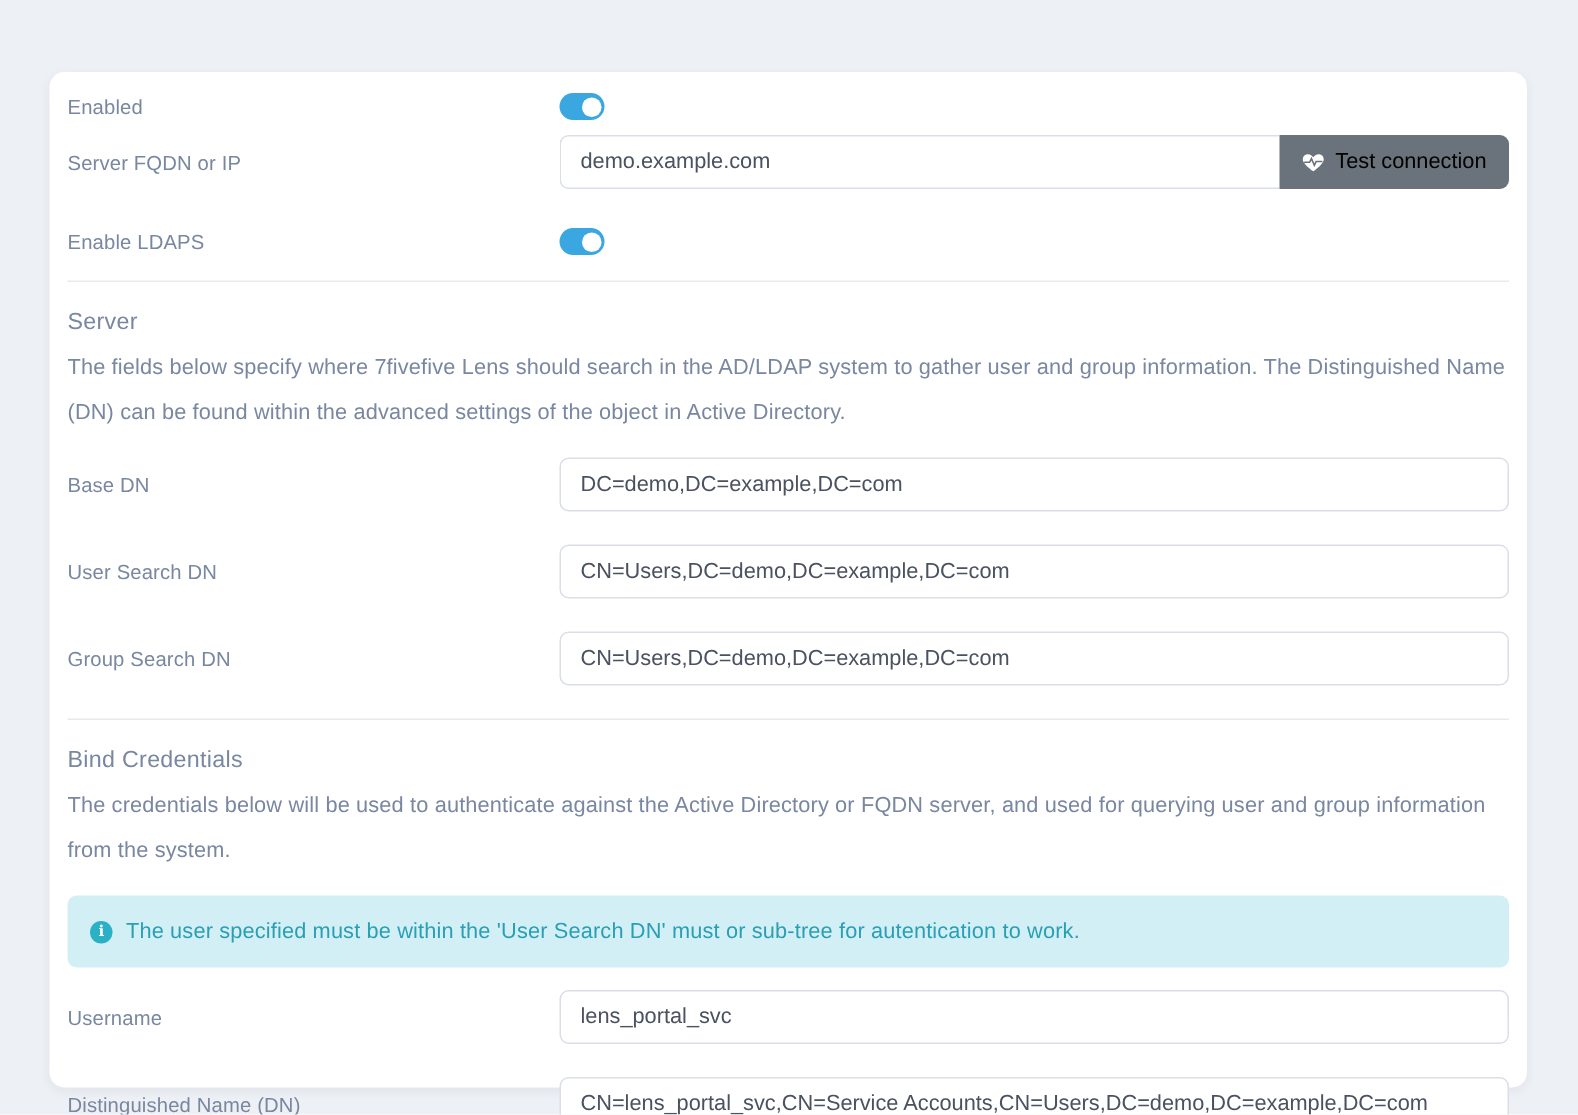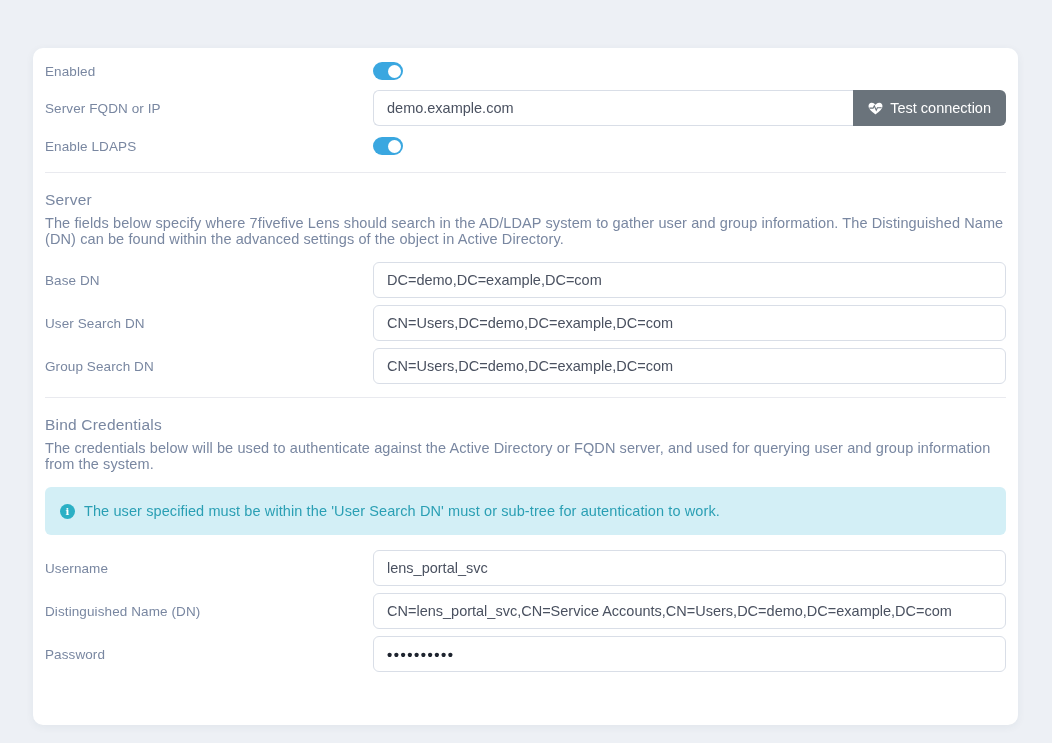--- a/index.html
+++ b/index.html
@@ -16,21 +16,21 @@
     background:#ffffff;
     border-radius:10px;
     box-shadow:0 2px 8px rgba(40,60,90,0.06);
     padding:10px 10px 42px 10px;
   }
   .inner { padding:0 2px; }
 
   .form-row {
     display:flex;
     align-items:center;
-    margin-bottom:7px;
+    margin-bottom:22px;
   }
   .form-row.toggle-row { margin-bottom:6px; min-height:26px; }
   .form-row .label-col {
     width:328px;
     flex:0 0 328px;
     font-size:13.5px;
     color:#7987a1;
     letter-spacing:.1px;
   }
   .form-row .control-col { flex:1; display:flex; align-items:center; }
@@ -76,21 +76,21 @@
     border-radius:6px 0 0 6px;
     border-right:none;
     height:36px;
   }
   .btn-test {
     flex:0 0 auto;
     display:flex;
     align-items:center;
     gap:7px;
     background:#6a737b;
-    color:#ffffff;
+    color:#000000;
     border:none;
     border-radius:0 6px 6px 0;
     padding:0 15px;
     height:36px;
     font-size:14.5px;
     font-family:"Liberation Sans", "DejaVu Sans", sans-serif;
     cursor:pointer;
     white-space:nowrap;
   }
 
@@ -102,21 +102,21 @@
 
   h2.section-title {
     font-size:15.5px;
     font-weight:400;
     color:#7987a1;
     margin-bottom:6px;
     letter-spacing:.2px;
   }
   p.section-desc {
     font-size:14.5px;
-    line-height:16px;
+    line-height:30px;
     color:#7987a1;
     margin-bottom:15px;
     letter-spacing:.1px;
   }
 
   .alert-info {
     display:flex;
     align-items:center;
     gap:9px;
     background:#d3eff6;

